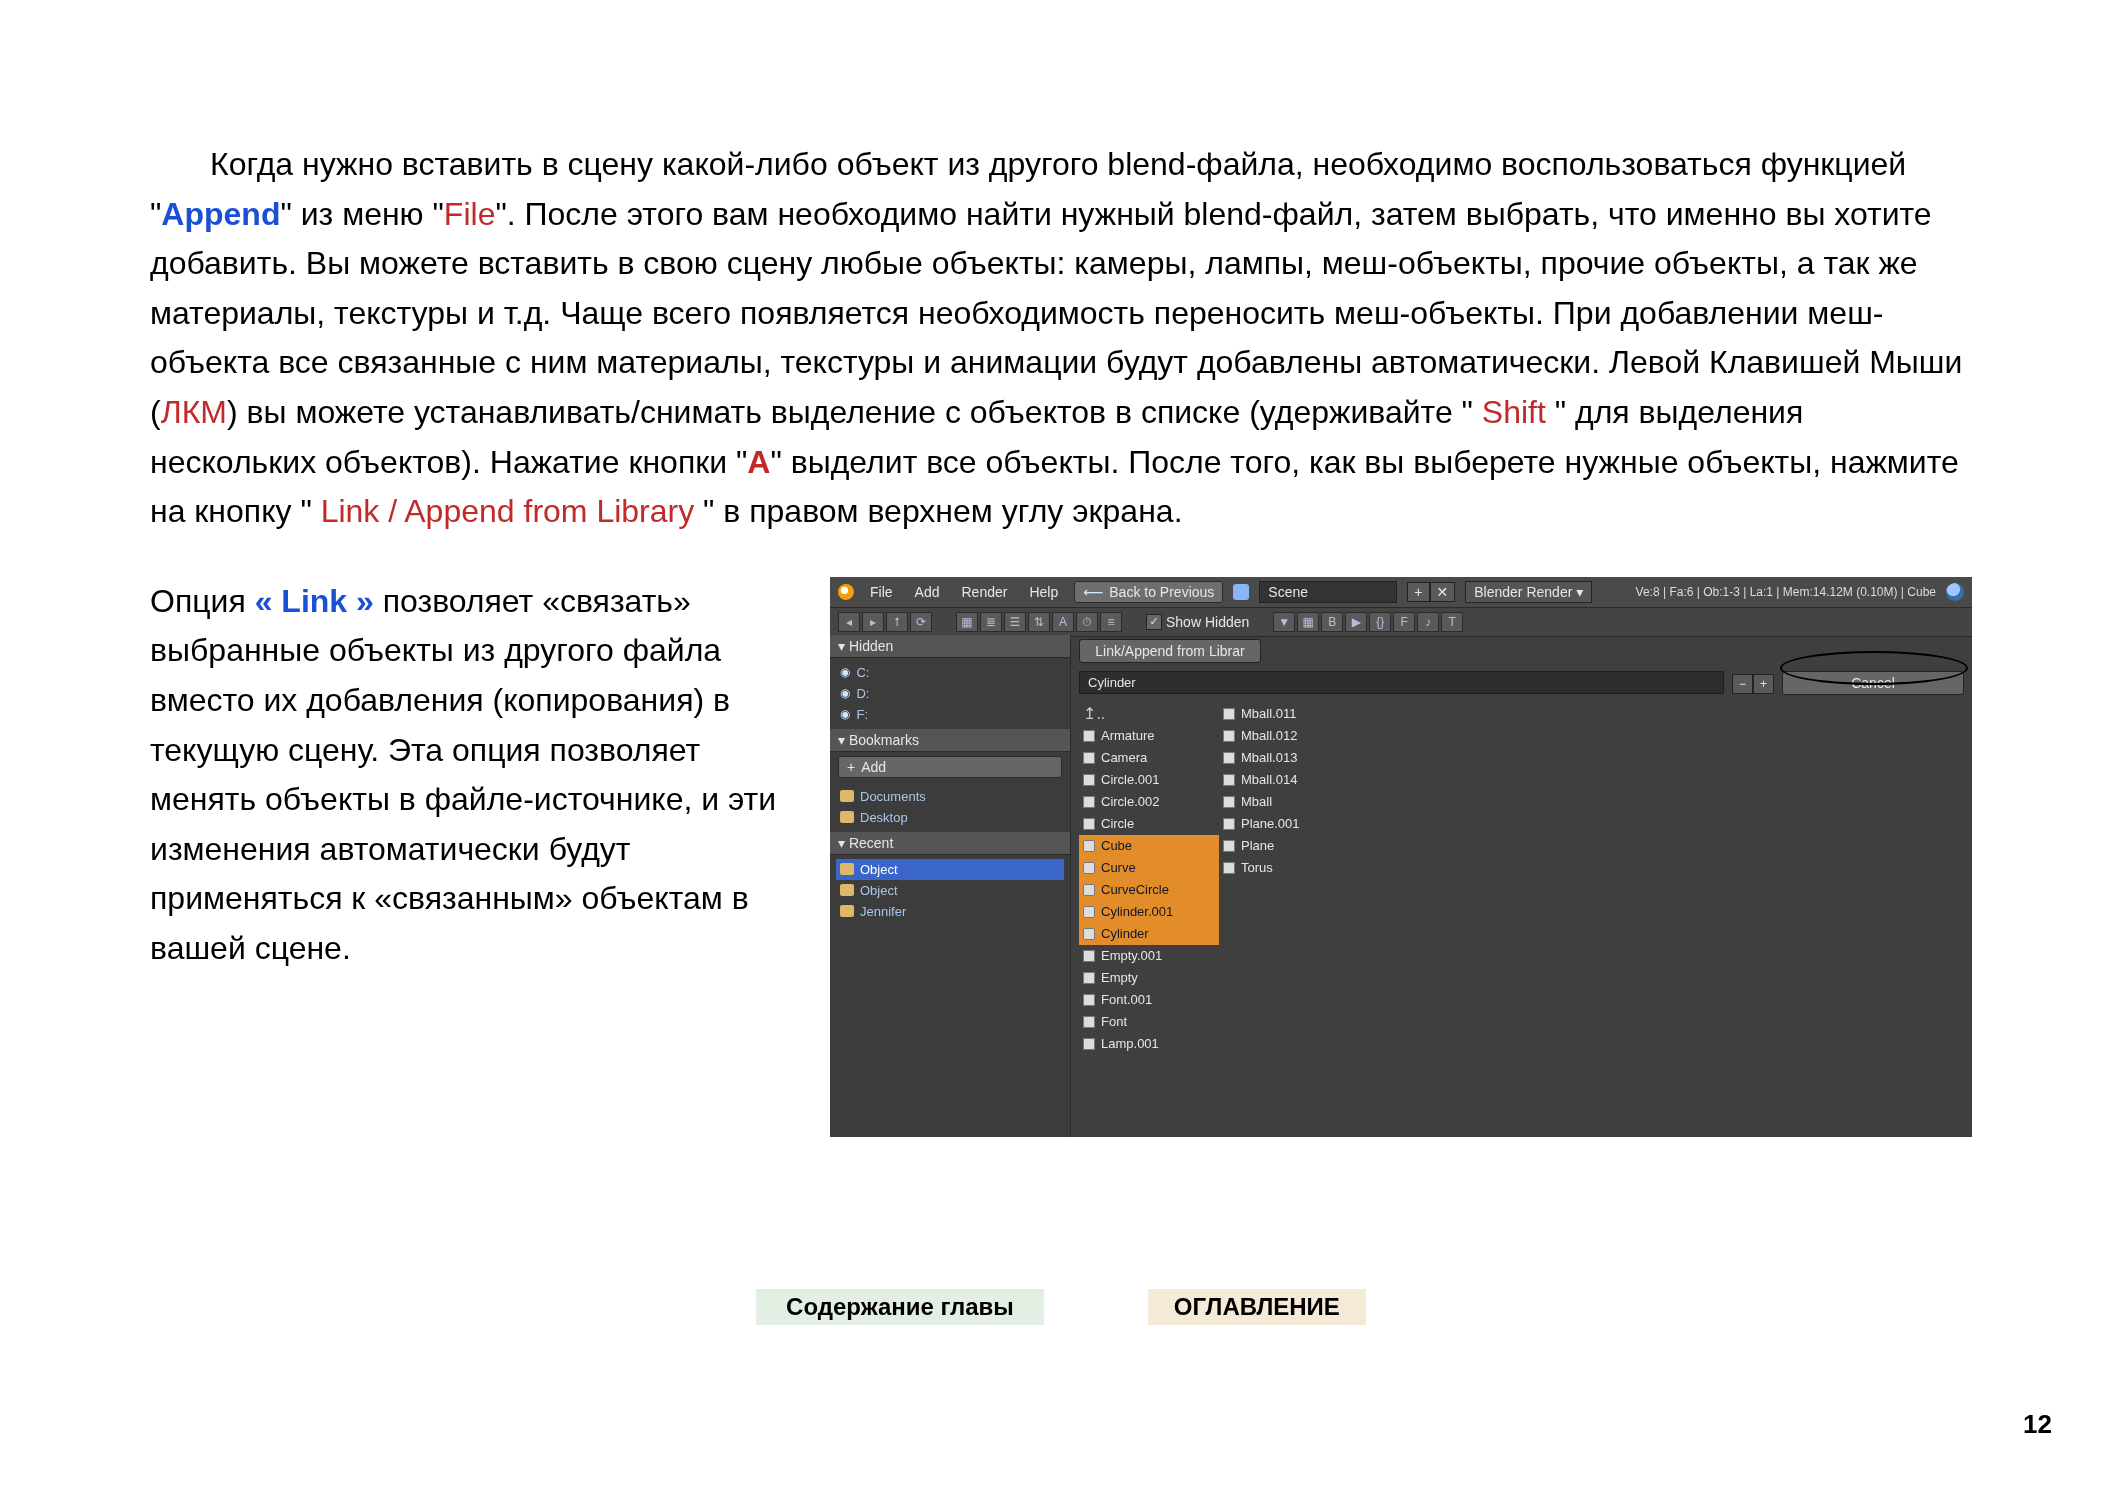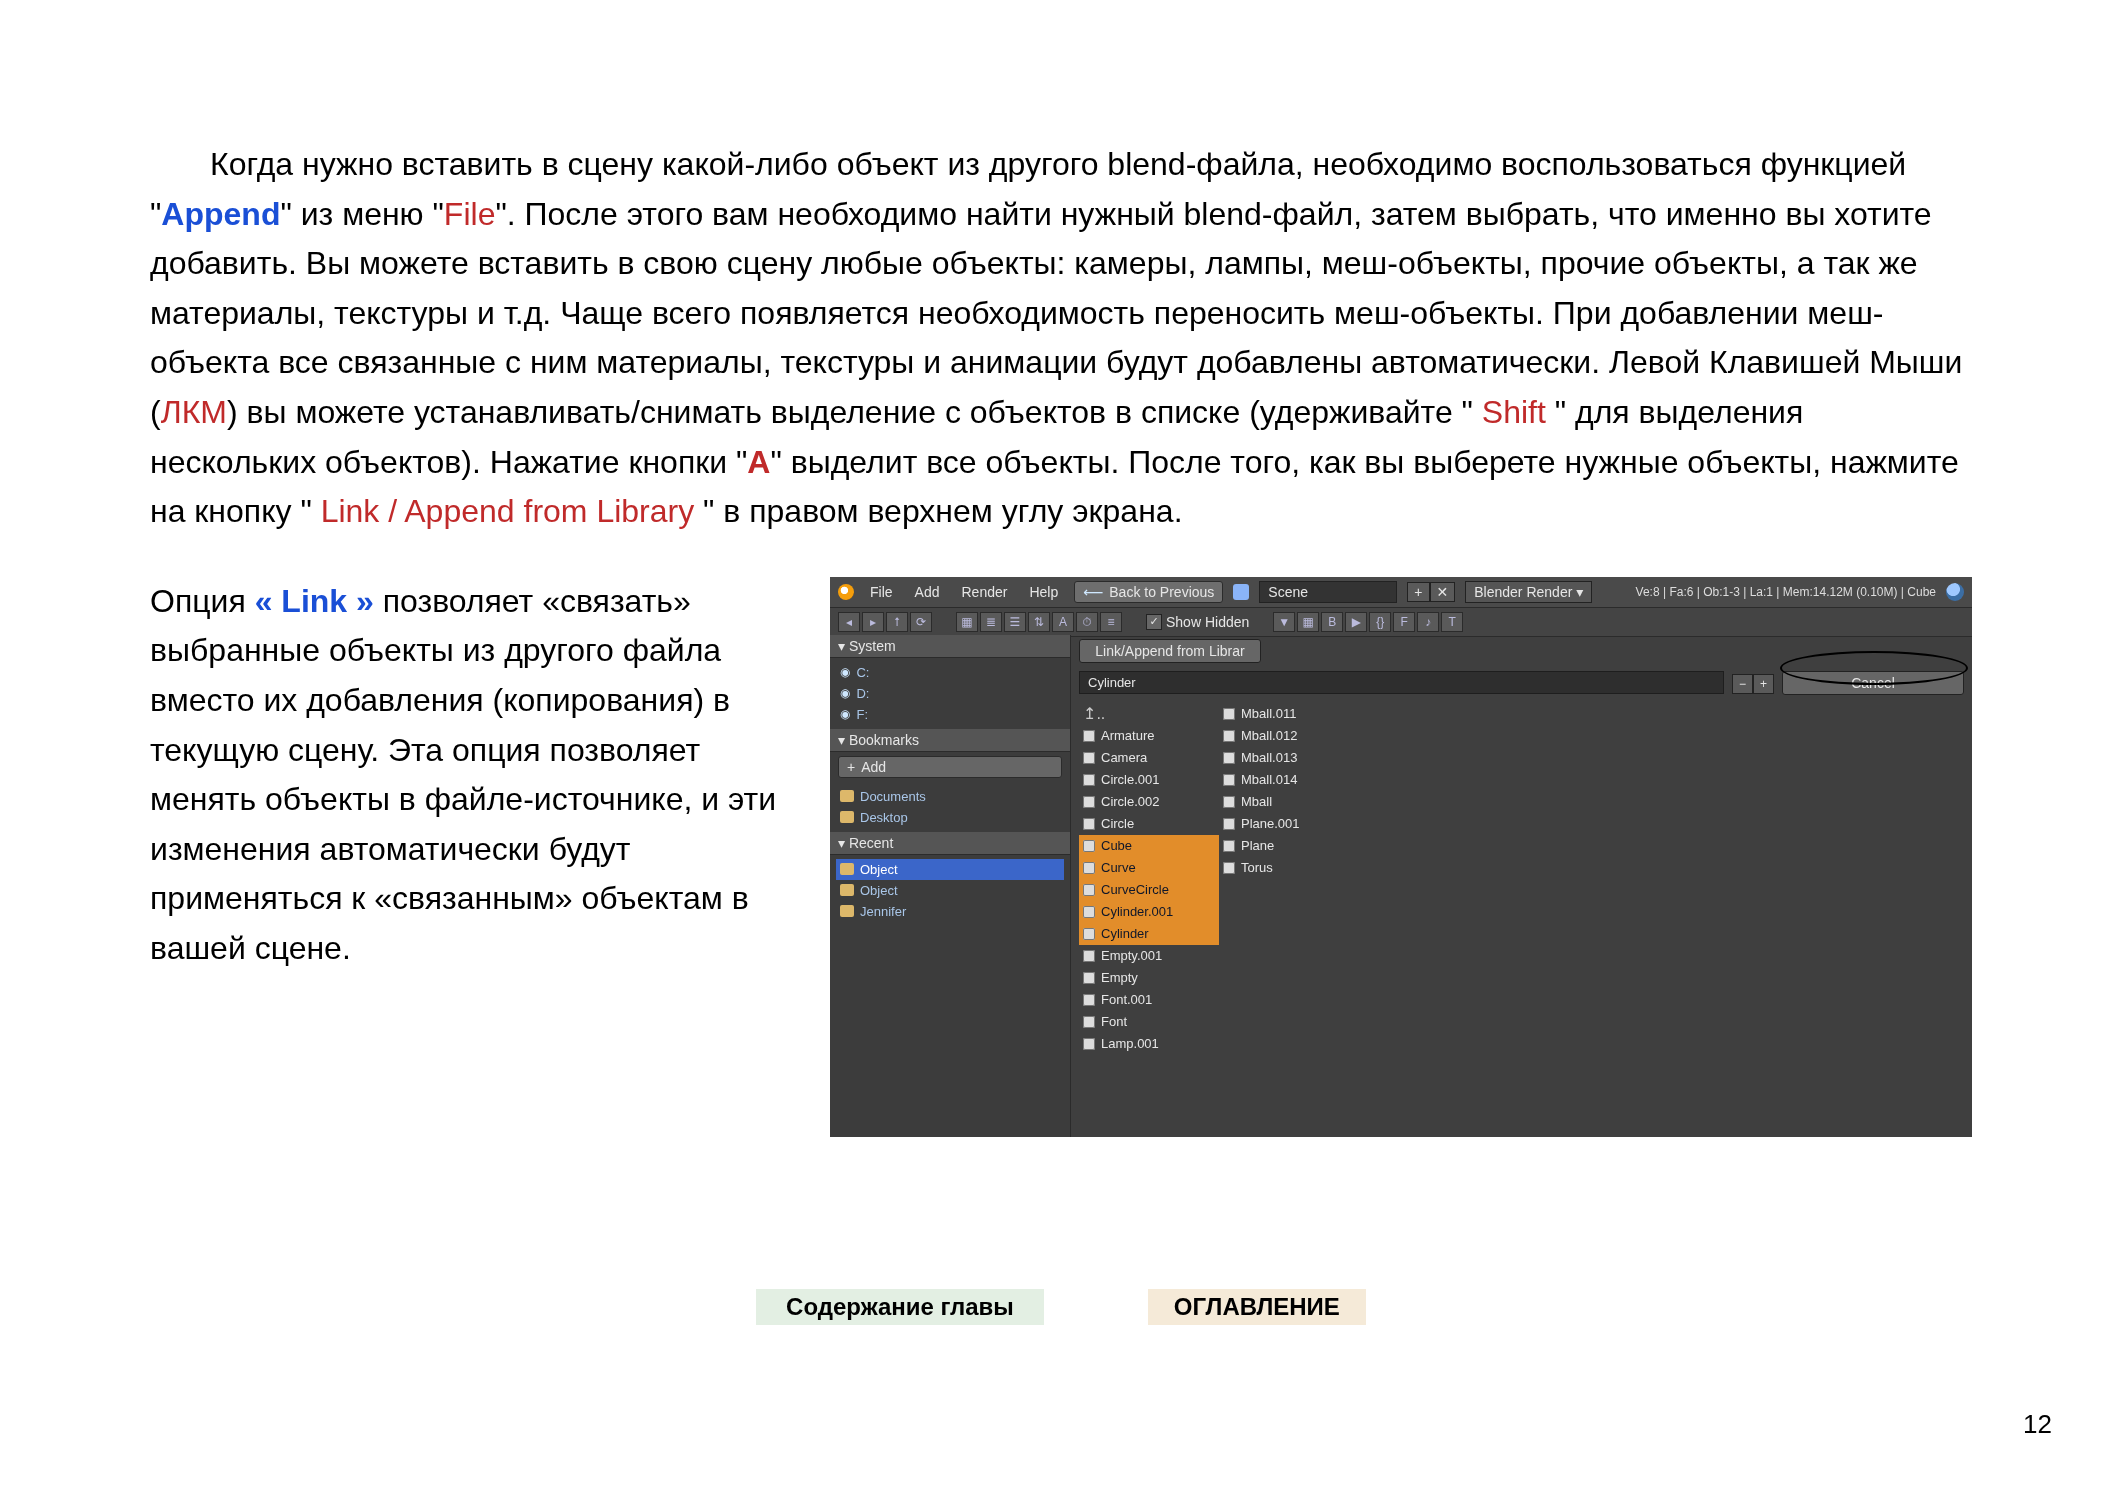--- a/index.html
+++ b/index.html
@@ -179,21 +179,21 @@
   
   .bottom-links {
     position: absolute; left: 0; width: 2122px; bottom: 175px;
     display: flex; justify-content: center; gap: 104px;
     font-size: 24px; font-weight: 700;
   }
   .bottom-links .chap { background: #e3efe3; padding: 4px 30px; }
   .bottom-links .toc { background: #f5ead8; padding: 4px 26px; }
   .pagenum {
     position: absolute; right: 70px; bottom: 60px;
-    font-size: 26px; font-weight: 400;
+    font-size: 26px; font-weight: 700;
   }
 </style>
 </head>
 <body>
 
 <div class="page">
 
   <p class="body-text">
     <span>Когда нужно вставить в сцену какой-либо объект из другого blend-файла, необходимо воспользоваться функцией "</span><span class="blue-bold">Append</span><span>" из меню "</span><span class="red">File</span><span>". После этого вам необходимо найти нужный blend-файл, затем выбрать, что именно вы хотите добавить. Вы можете вставить в свою сцену любые объекты: камеры, лампы, меш-объекты, прочие объекты, а так же материалы, текстуры и т.д. Чаще всего появляется необходимость переносить меш-объекты. При добавлении меш-объекта все связанные с ним материалы, текстуры и анимации будут добавлены автоматически. Левой Клавишей Мыши (</span><span class="red">ЛКМ</span><span>) вы можете устанавливать/снимать выделение с объектов в списке (удерживайте " </span><span class="red">Shift</span><span> " для выделения нескольких объектов). Нажатие кнопки "</span><span class="red-bold">A</span><span>" выделит все объекты. После того, как вы выберете нужные объекты, нажмите на кнопку " </span><span class="red">Link / Append from Library</span><span> " в правом верхнем углу экрана.</span>
   </p>
@@ -258,21 +258,21 @@
           <span>▶</span>
           <span>{}</span>
           <span>F</span>
           <span>♪</span>
           <span>T</span>
         </div>
       </div>
 
       <div class="main">
         <div class="sidebar">
-          <div class="hdr">▾ <span>System</span></div>
+          <div class="hdr">▾ <span>Hidden</span></div>
           <div class="items">
             <div class="item">
                 <span class="icon-disk">◉</span>
                 <span>C:</span>
               </div>
             <div class="item">
                 <span class="icon-disk">◉</span>
                 <span>D:</span>
               </div>
             <div class="item">

